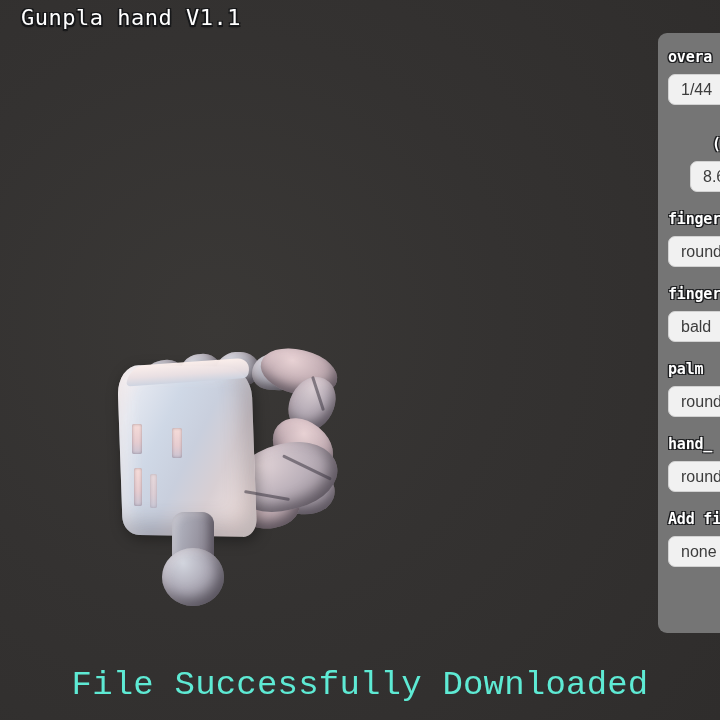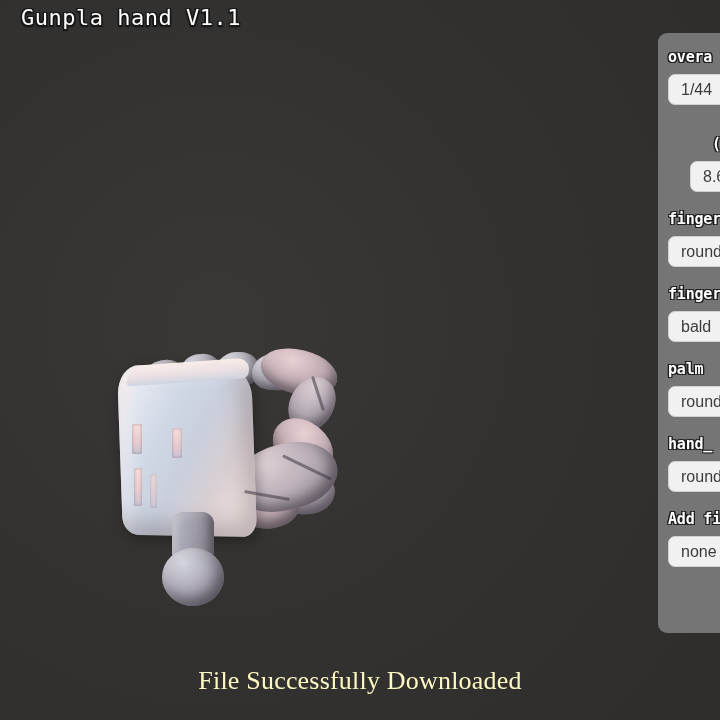--- a/index.html
+++ b/index.html
@@ -176,23 +176,23 @@
     border-radius: 2px;
   }
 
   
   #status-text {
     position: absolute;
     left: 0;
     right: 0;
     top: 666px;
     text-align: center;
-    font-family: Liberation Serif, serif;
-    font-size: 26px;
-    color: #fef9c3;
+    font-family: Liberation Mono, monospace;
+    font-size: 34px;
+    color: #5eead4;
     letter-spacing: 0.2px;
     z-index: 45;
   }
 
   
   #settings-panel {
     position: absolute;
     left: 658px;
     top: 33px;
     width: 210px;            

